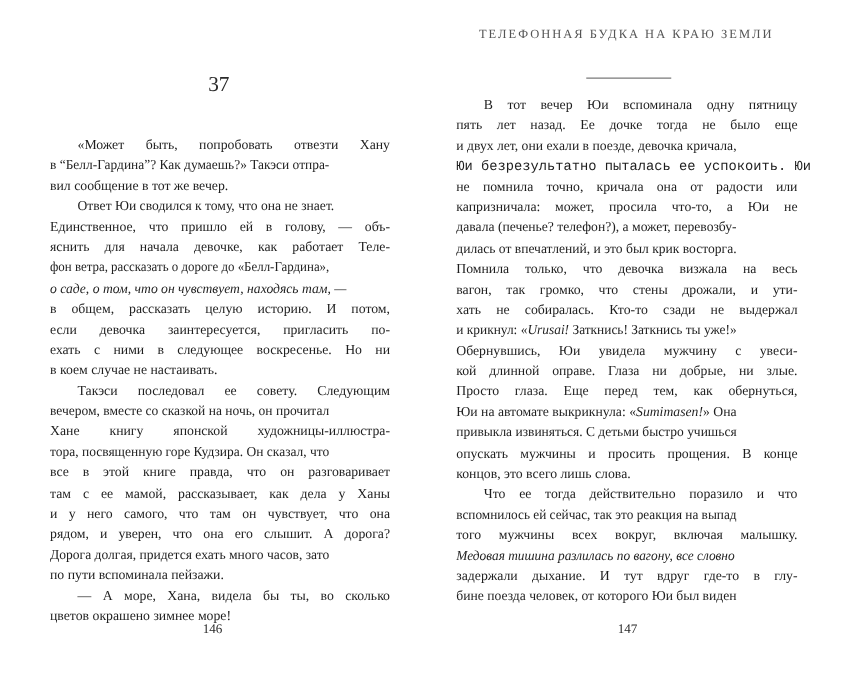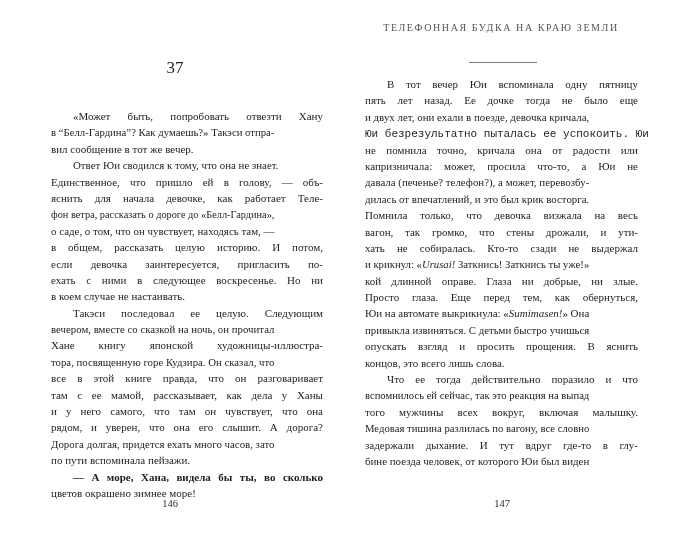--- a/index.html
+++ b/index.html
@@ -52,21 +52,20 @@
     }
     .text-block {
       position: absolute;
       font-size: 11px;
       line-height: 16.4px;
     }
     .page-left .text-block {
       top: 108px;
       left: 40px;
       width: 272px;
-      margin-left: 11px;
     }
     .page-right .text-block {
       top: 76px;
       left: 28px;
       width: 273px;
     }
     .text-block .line {
       display: block;
       text-align: justify;
       text-align-last: justify;
@@ -98,36 +97,36 @@
 <div class="page page-left">
   <div class="chapter-number">37</div>
   <div class="text-block" id="left-body">
       <span class="line indent" style="text-align: left; display: block;"><span style="word-spacing: 0px;">«Может быть, попробовать отвезти Хану</span></span>
       <span class="line" style="text-align: left; display: block;"><span style="display: inline-block; transform-origin: left center; transform: scaleX(0.9757);">в “Белл-Гардина”? Как думаешь?» Такэси отпра-</span></span>
       <span class="line end" style="text-align: left; display: block;"><span>вил сообщение в тот же вечер.</span></span>
       <span class="line indent" style="text-align: left; display: block;"><span style="display: inline-block; transform-origin: left center; transform: scaleX(0.9886);">Ответ Юи сводился к тому, что она не знает.</span></span>
       <span class="line" style="text-align: left; display: block;"><span style="word-spacing: 0px;">Единственное, что пришло ей в голову, — объ-</span></span>
       <span class="line" style="text-align: center; display: block;"><span style="word-spacing: 0px;">яснить для начала девочке, как работает Теле-</span></span>
       <span class="line" style="text-align: left; display: block;"><span style="display: inline-block; transform-origin: left center; transform: scaleX(0.9381);">фон ветра, рассказать о дороге до «Белл-Гардина»,</span></span>
-      <span class="line" style="text-align: left; display: block;"><span style="display: inline-block; transform-origin: left center; transform: scaleX(0.9913);">о саде, о том, что он чувствует, находясь там, —</span></span>
+      <span class="line" style="text-align: left; display: block; font-style: italic;"><span style="display: inline-block; transform-origin: left center; transform: scaleX(0.9913);">о саде, о том, что он чувствует, находясь там, —</span></span>
       <span class="line" style="text-align: left; display: block;"><span style="word-spacing: 0px;">в общем, рассказать целую историю. И потом,</span></span>
       <span class="line" style="text-align: left; display: block;"><span style="word-spacing: 0px;">если девочка заинтересуется, пригласить по-</span></span>
       <span class="line" style="text-align: left; display: block;"><span style="word-spacing: 0px;">ехать с ними в следующее воскресенье. Но ни</span></span>
       <span class="line end" style="text-align: left; display: block;"><span>в коем случае не настаивать.</span></span>
-      <span class="line indent" style="text-align: left; display: block;"><span style="word-spacing: 0px;">Такэси последовал ее целую. Следующим</span></span>
+      <span class="line indent" style="text-align: left; display: block;"><span style="word-spacing: 0px;">Такэси последовал ее совету. Следующим</span></span>
       <span class="line" style="text-align: left; display: block;"><span style="display: inline-block; transform-origin: left center; transform: scaleX(0.9824);">вечером, вместе со сказкой на ночь, он прочитал</span></span>
       <span class="line" style="text-align: left; display: block;"><span style="word-spacing: 0px;">Хане книгу японской художницы-иллюстра-</span></span>
       <span class="line" style="text-align: left; display: block;"><span style="display: inline-block; transform-origin: left center; transform: scaleX(0.9806);">тора, посвященную горе Кудзира. Он сказал, что</span></span>
       <span class="line" style="text-align: left; display: block;"><span style="word-spacing: 0px;">все в этой книге правда, что он разговаривает</span></span>
       <span class="line" style="text-align: left; display: block;"><span style="word-spacing: 0px;">там с ее мамой, рассказывает, как дела у Ханы</span></span>
       <span class="line" style="text-align: left; display: block;"><span style="word-spacing: 0px;">и у него самого, что там он чувствует, что она</span></span>
       <span class="line" style="text-align: left; display: block;"><span style="word-spacing: 0px;">рядом, и уверен, что она его слышит. А дорога?</span></span>
       <span class="line" style="text-align: left; display: block;"><span style="display: inline-block; transform-origin: left center; transform: scaleX(0.986);">Дорога долгая, придется ехать много часов, зато</span></span>
       <span class="line end" style="text-align: left; display: block;"><span>по пути вспоминала пейзажи.</span></span>
-      <span class="line indent" style="text-align: right; display: block; font-weight: bold;"><span style="word-spacing: 0px;">— А море, Хана, видела бы ты, во сколько</span></span>
+      <span class="line indent" style="text-align: right; display: block;"><span style="word-spacing: 0px;">— А море, Хана, видела бы ты, во сколько</span></span>
       <span class="line end" style="text-align: left; display: block;"><span>цветов окрашено зимнее море!</span></span>
     </div>
   <div class="folio">146</div>
 </div>
 
 <div class="page page-right">
   <div class="running-header">ТЕЛЕФОННАЯ БУДКА НА КРАЮ ЗЕМЛИ</div>
   <div class="header-rule"></div>
   <div class="text-block" id="right-body">
       <span class="line indent" style="text-align: left; display: block;"><span style="word-spacing: 0px;">В тот вечер Юи вспоминала одну пятницу</span></span>
@@ -135,27 +134,28 @@
       <span class="line" style="text-align: left; display: block;"><span style="display: inline-block; transform-origin: left center; transform: scaleX(0.9923);">и двух лет, они ехали в поезде, девочка кричала,</span></span>
       <span class="line" style="text-align: left; display: block;"><span style="word-spacing: 0px; font-family: Liberation Mono, monospace;">Юи безрезультатно пыталась ее успокоить. Юи</span></span>
       <span class="line" style="text-align: left; display: block;"><span style="word-spacing: 0px;">не помнила точно, кричала она от радости или</span></span>
       <span class="line" style="text-align: left; display: block;"><span style="word-spacing: 0px;">капризничала: может, просила что-то, а Юи не</span></span>
       <span class="line" style="text-align: left; display: block;"><span style="display: inline-block; transform-origin: left center; transform: scaleX(0.9903);">давала (печенье? телефон?), а может, перевозбу-</span></span>
       <span class="line" style="text-align: left; display: block;"><span style="display: inline-block; transform-origin: left center; transform: scaleX(0.987);">дилась от впечатлений, и это был крик восторга.</span></span>
       <span class="line" style="text-align: left; display: block;"><span style="word-spacing: 0px;">Помнила только, что девочка визжала на весь</span></span>
       <span class="line" style="text-align: left; display: block;"><span style="word-spacing: 0px;">вагон, так громко, что стены дрожали, и ути-</span></span>
       <span class="line" style="text-align: left; display: block;"><span style="word-spacing: 0px;">хать не собиралась. Кто-то сзади не выдержал</span></span>
       <span class="line" style="text-align: left; display: block;"><span style="display: inline-block; transform-origin: left center; transform: scaleX(0.9741);"><span>и крикнул: «</span><em>Urusai!</em><span> Заткнись! Заткнись ты уже!»</span></span></span>
+      <span class="line" style="text-align: left; display: block;"><span style="word-spacing: 0px;">Обернувшись, Юи увидела мужчину с увеси-</span></span>
       <span class="line" style="text-align: left; display: block;"><span style="word-spacing: 0px;">кой длинной оправе. Глаза ни добрые, ни злые.</span></span>
       <span class="line" style="text-align: left; display: block;"><span style="word-spacing: 0px;">Просто глаза. Еще перед тем, как обернуться,</span></span>
       <span class="line" style="text-align: left; display: block;"><span style="display: inline-block; transform-origin: left center; transform: scaleX(0.9961);"><span>Юи на автомате выкрикнула: «</span><em>Sumimasen!</em><span>» Она</span></span></span>
       <span class="line" style="text-align: left; display: block;"><span style="display: inline-block; transform-origin: left center; transform: scaleX(0.9804);">привыкла извиняться. С детьми быстро учишься</span></span>
-      <span class="line" style="text-align: left; display: block;"><span style="word-spacing: 0px;">опускать взгляд и просить прощения. В яснить</span></span>
+      <span class="line" style="text-align: left; display: block;"><span style="word-spacing: 0px;">опускать мужчины и просить прощения. В конце</span></span>
       <span class="line end" style="text-align: left; display: block;"><span>концов, это всего лишь слова.</span></span>
       <span class="line indent" style="text-align: left; display: block;"><span style="word-spacing: 0px;">Что ее тогда действительно поразило и что</span></span>
       <span class="line" style="text-align: left; display: block;"><span style="display: inline-block; transform-origin: left center; transform: scaleX(0.9654);">вспомнилось ей сейчас, так это реакция на выпад</span></span>
       <span class="line" style="text-align: left; display: block;"><span style="word-spacing: 0px;">того мужчины всех вокруг, включая малышку.</span></span>
-      <span class="line" style="text-align: right; display: block;"><span style="display: inline-block; transform-origin: left center; transform: scaleX(0.972);">Медовая тишина разлилась по вагону, все словно</span></span>
+      <span class="line" style="text-align: right; display: block; font-style: italic;"><span style="display: inline-block; transform-origin: left center; transform: scaleX(0.972);">Медовая тишина разлилась по вагону, все словно</span></span>
       <span class="line" style="text-align: left; display: block;"><span style="word-spacing: 0px;">задержали дыхание. И тут вдруг где-то в глу-</span></span>
       <span class="line" style="text-align: left; display: block;"><span style="display: inline-block; transform-origin: left center; transform: scaleX(0.9901);">бине поезда человек, от которого Юи был виден</span></span>
     </div>
   <div class="folio">147</div>
 </div>
 
 </body></html>

